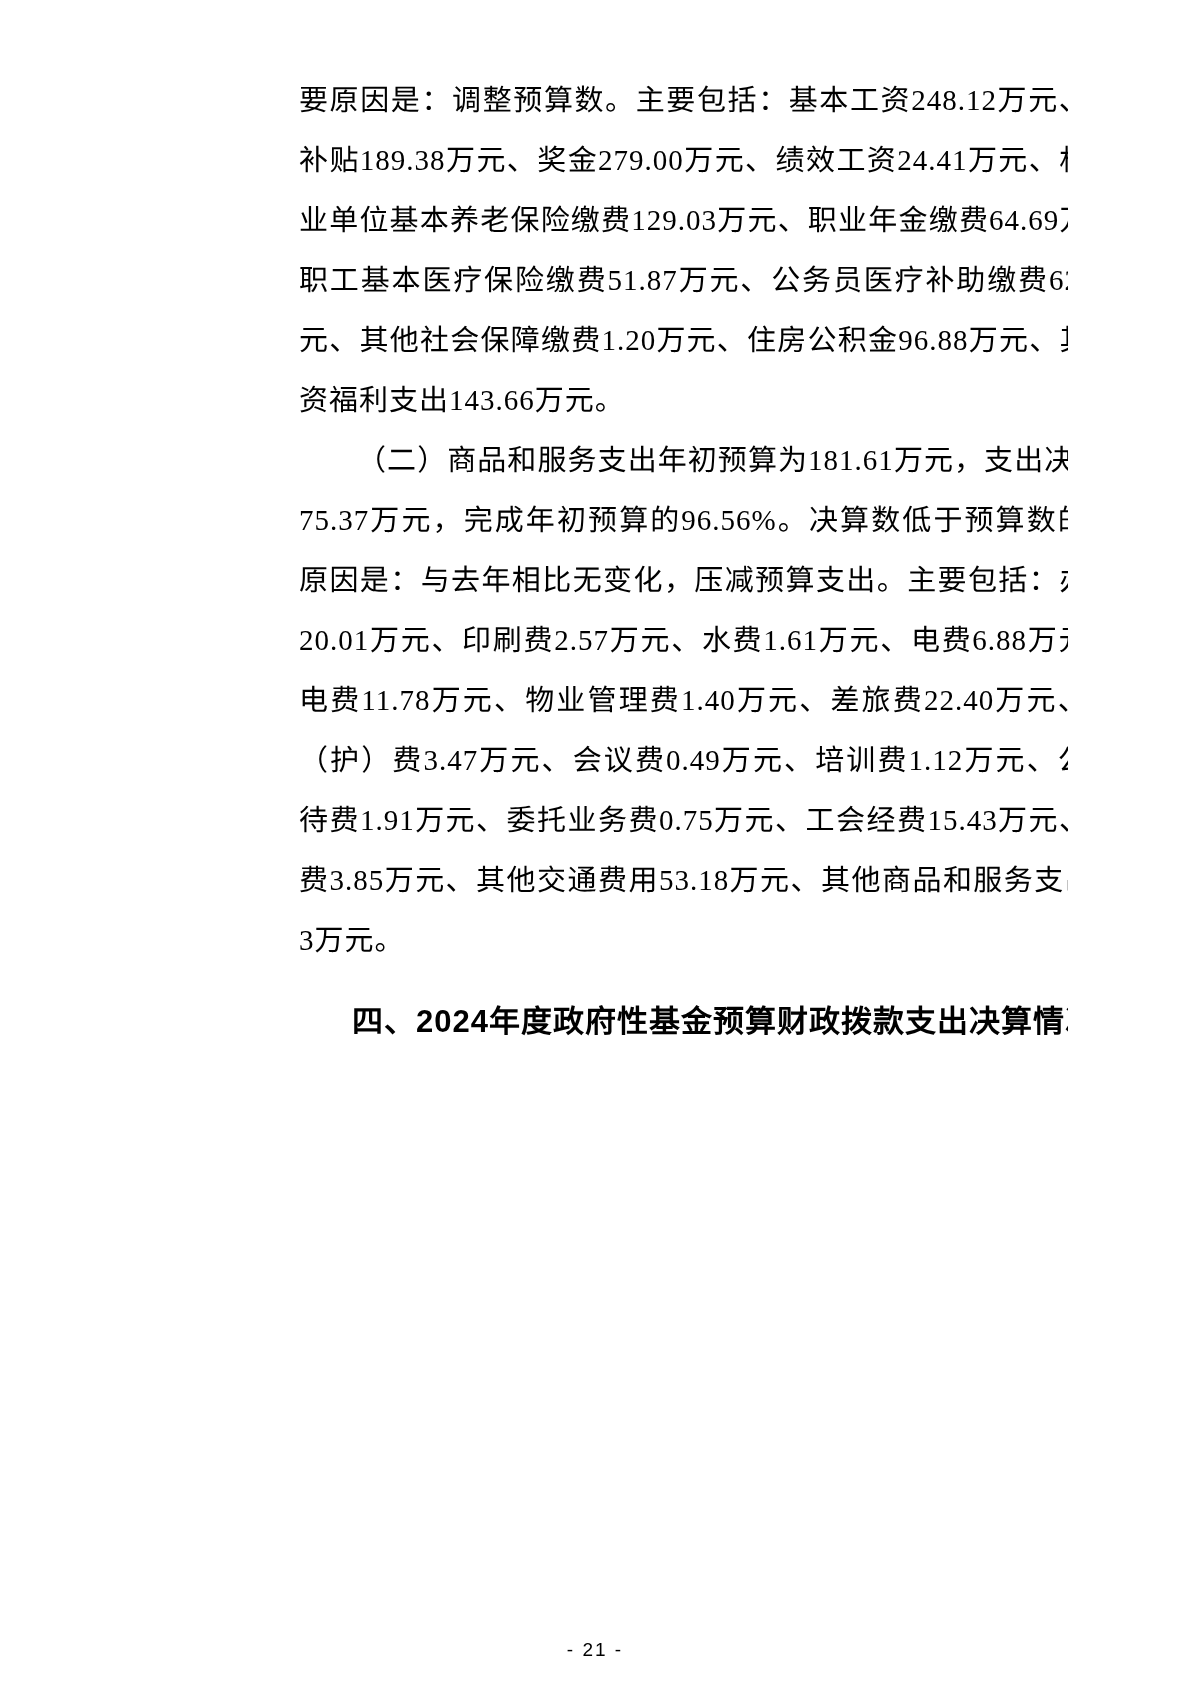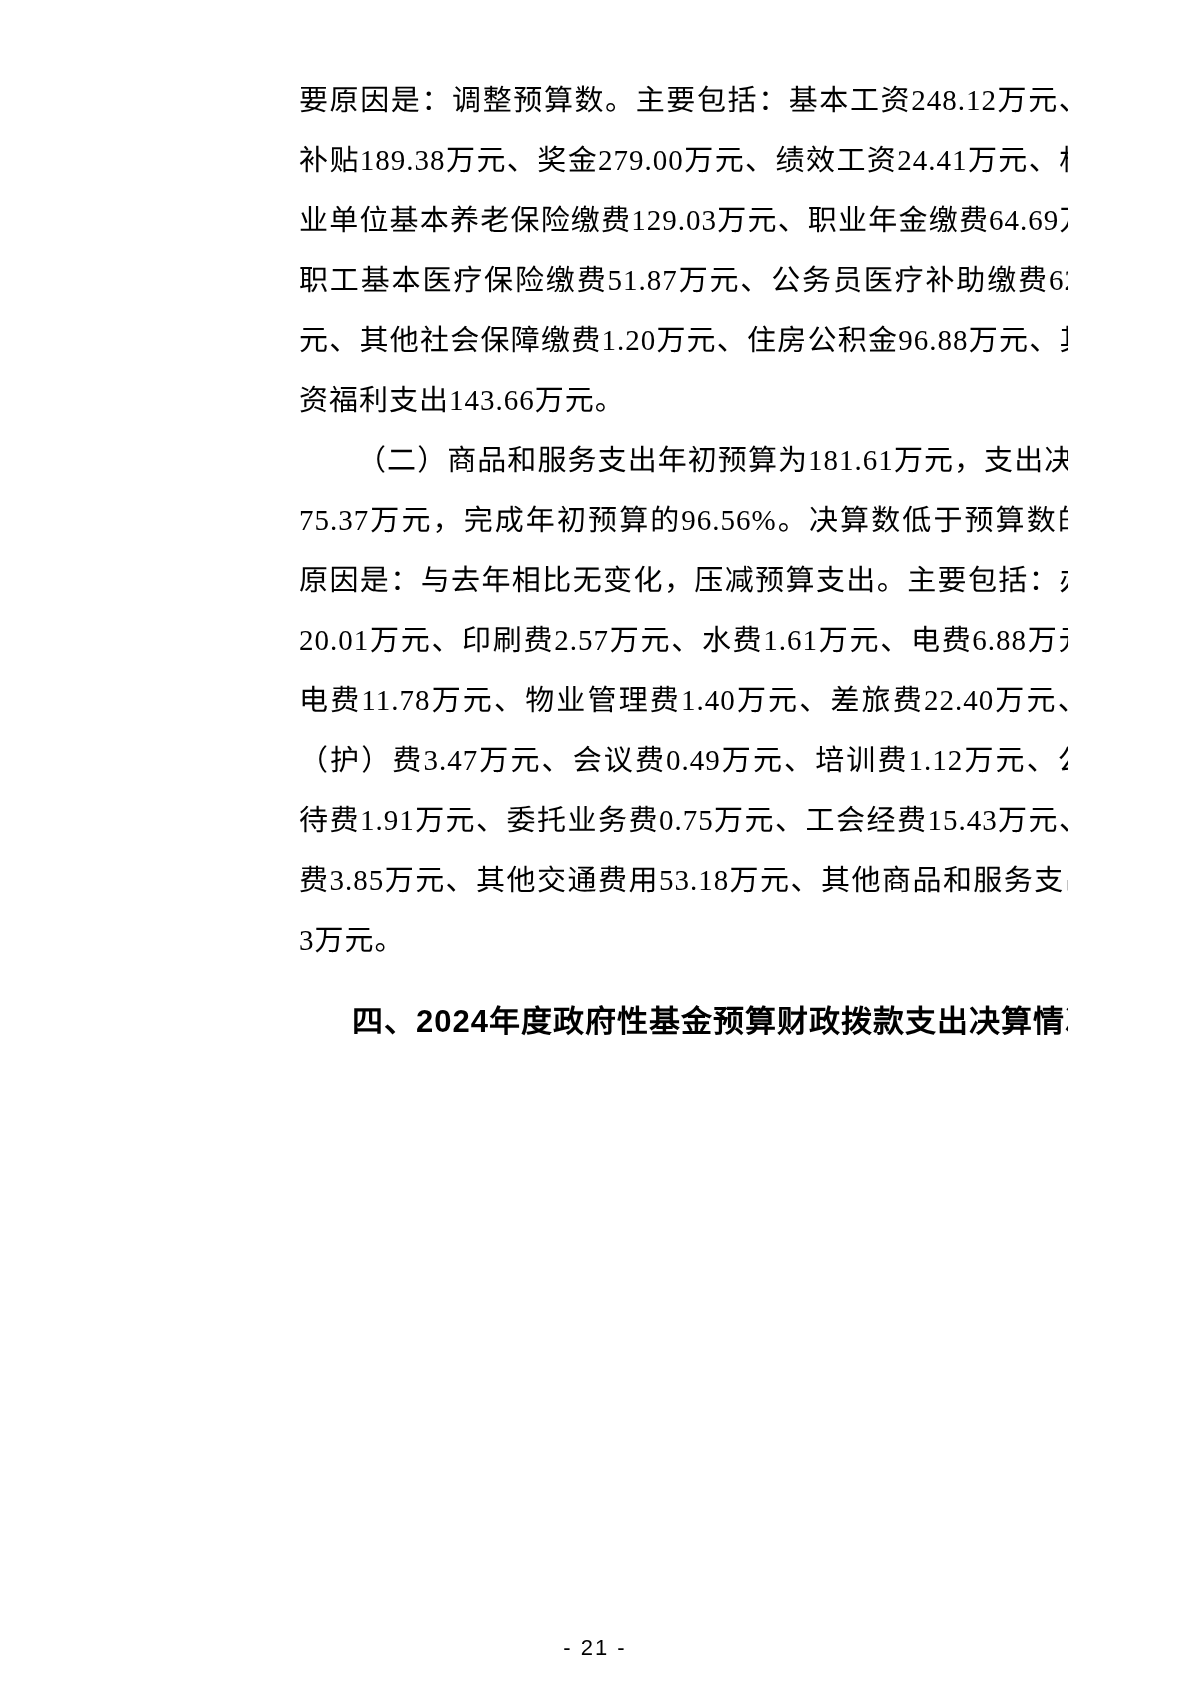--- a/index.html
+++ b/index.html
@@ -53,21 +53,21 @@
     color: #000000;
   }
 
   .page-number {
     position: absolute;
     left: 0;
     right: 0;
     bottom: 22px;
     text-align: center;
     font-family: "Liberation Sans", "DejaVu Sans", sans-serif;
-    font-size: 22px;
+    font-size: 19px;
     letter-spacing: 2px;
     color: #000000;
   }
 </style>
 </head>
 <body>
 
 <div class="page">
   <div class="content">
 

